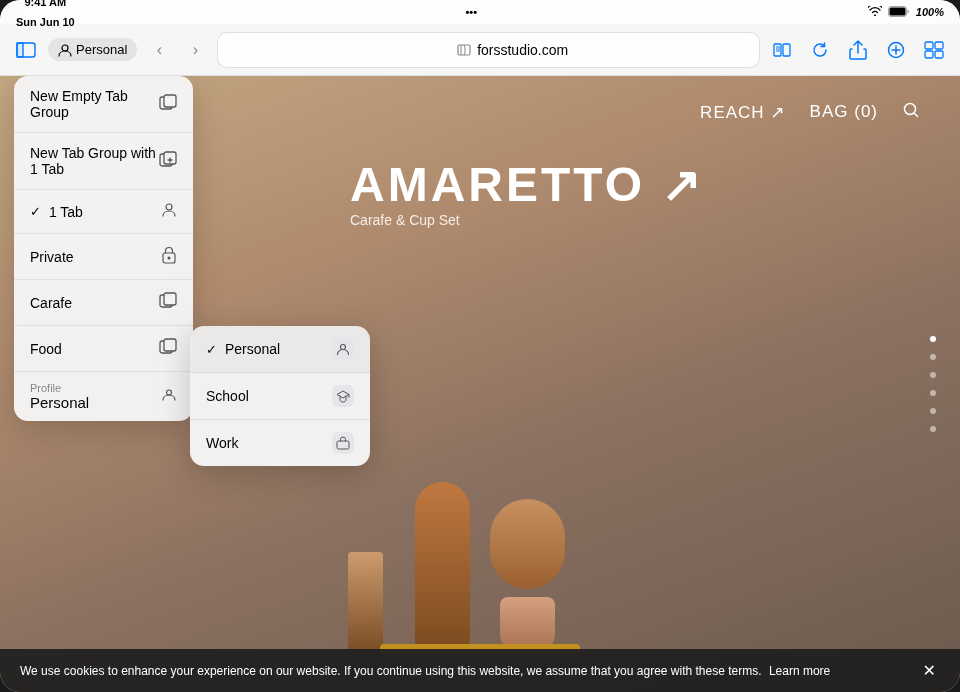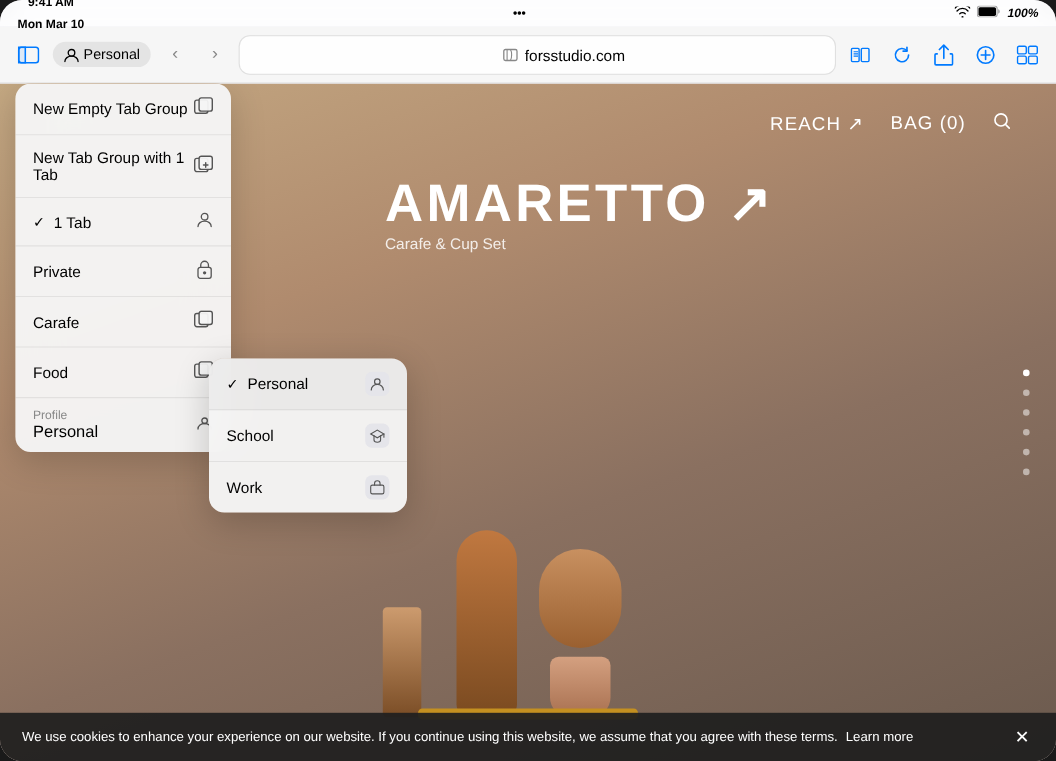--- a/index.html
+++ b/index.html
@@ -209,21 +209,21 @@
       cursor: pointer;
       color: #fff;
       padding: 0 4px;
     }
 
     
     .dropdown-menu {
       position: absolute;
       top: 0;
       left: 14px;
-      width: 196px;
+      width: 179px;
       background: rgba(245,245,245,0.97);
       backdrop-filter: blur(20px);
       border-radius: 14px;
       box-shadow: 0 8px 32px rgba(0,0,0,0.18);
       overflow: hidden;
       z-index: 100;
     }
 
     .menu-item {
       display: flex;
@@ -279,21 +279,21 @@
     }
   </style>
 </head>
 <body>
 
 <div class="ipad-frame">
 
   <div class="status-bar">
     <div class="status-left">
       <span>9:41 AM</span>
-      <span>Mon Mar 10</span>
+      <span>Sun Jun 10</span>
     </div>
     <div class="status-center">
       <span>•••</span>
     </div>
     <div class="status-right">
       <span>
         <svg width="14" height="10" viewBox="0 0 14 10" fill="none">
           <path d="M7 8.5a1 1 0 100 2 1 1 0 000-2z" fill="#000"></path>
           <path d="M4.5 6.5a3.5 3.5 0 015 0" stroke="#000" stroke-width="1.2" stroke-linecap="round" fill="none"></path>
           <path d="M2 4a6.5 6.5 0 0110 0" stroke="#000" stroke-width="1.2" stroke-linecap="round" fill="none"></path>

